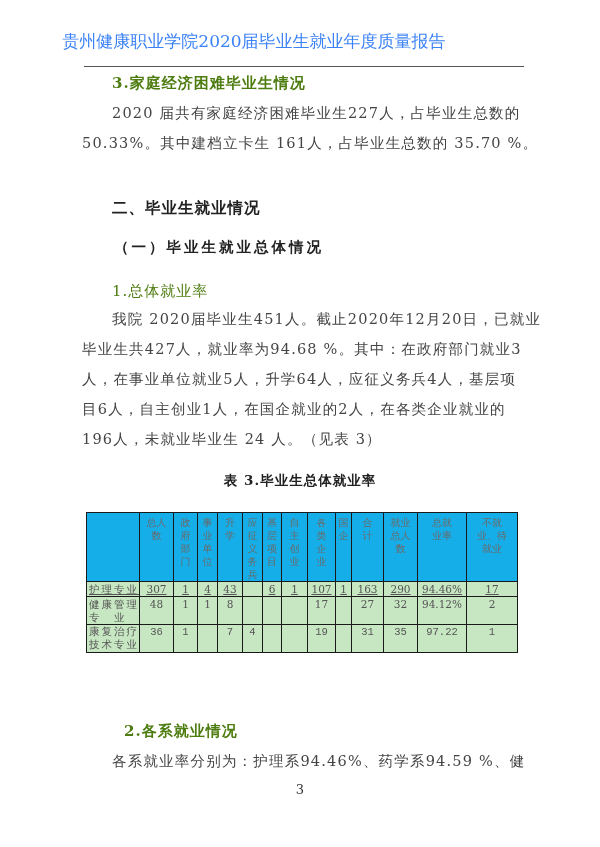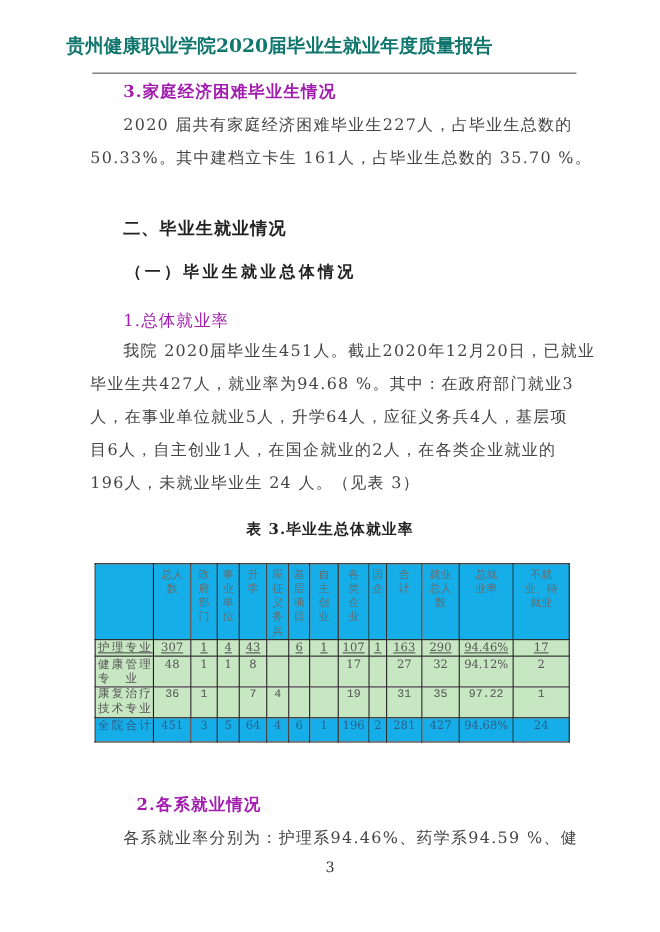--- a/index.html
+++ b/index.html
@@ -1,23 +1,23 @@
 <!DOCTYPE html>
 <html><head>
 <meta charset="utf-8">
 <style>
   html, body { margin: 0; padding: 0; background: #ffffff; }
   body { width: 600px; height: 847px; position: relative; overflow: hidden;
          font-family: "DejaVu Serif", "Liberation Serif", serif; color: #333; }
   .page-header { position: absolute; left: 0; top: 30px; width: 508px; text-align: center;
-                 font-size: 17px; font-weight: bold; color: #0f766e; letter-spacing: 0px; }
+                 font-size: 17px; font-weight: normal; color: #3b82f6; letter-spacing: 0px; }
   .header-rule { position: absolute; left: 84px; top: 66px; width: 440px; height: 0;
                  border-top: 1.5px solid #555; }
   .blk { position: absolute; left: 0; width: 600px; }
-  .h3 { font-size: 15px; font-weight: bold; color: #a21caf; letter-spacing: 1px; }
+  .h3 { font-size: 15px; font-weight: bold; color: #4d7c0f; letter-spacing: 1px; }
   .h1 { font-size: 15.5px; font-weight: bold; color: #222; letter-spacing: 1px; }
   .h2 { font-size: 14.5px; font-weight: bold; color: #222; letter-spacing: 3px; }
   .p { font-size: 14.5px; color: #444; letter-spacing: 1.2px; white-space: nowrap; }
   .caption { position: absolute; left: 0; width: 600px; text-align: center; top: 472px;
              font-size: 13.5px; font-weight: bold; color: #222; letter-spacing: 1px; }
   table.emp { position: absolute; left: 86px; top: 512px; border-collapse: collapse;
               font-size: 10.5px; color: #555; table-layout: fixed; }
   table.emp td, table.emp th { border: 1px solid #1a1a1a; padding: 0; text-align: center;
               vertical-align: top; font-weight: normal; overflow: hidden; }
   table.emp thead th { background: #16aee8; color: #6a6a6a; line-height: 13px; padding-top: 3px; font-size: 10px; }
@@ -126,35 +126,19 @@
       <td>4</td>
       <td></td>
       <td></td>
       <td>19</td>
       <td></td>
       <td>31</td>
       <td>35</td>
       <td>97.22</td>
       <td>1</td>
     </tr>
-    <tr class="total" style="height:22px;">
-      <td class="name">全院合计</td>
-      <td>451</td>
-      <td>3</td>
-      <td>5</td>
-      <td>64</td>
-      <td>4</td>
-      <td>6</td>
-      <td>1</td>
-      <td>196</td>
-      <td>2</td>
-      <td>281</td>
-      <td>427</td>
-      <td>94.68%</td>
-      <td>24</td>
-    </tr>
   </tbody>
 </table>
 
 <div class="blk h3" style="top:722px; left:96px; width:auto;margin-left:28px;">2.各系就业情况</div>
 <div class="blk p" style="top:752px; left:112px; width:auto;">各系就业率分别为：护理系94.46%、药学系94.59 %、健</div>
 
 <div class="page-num">3</div>
 
 </body></html>

